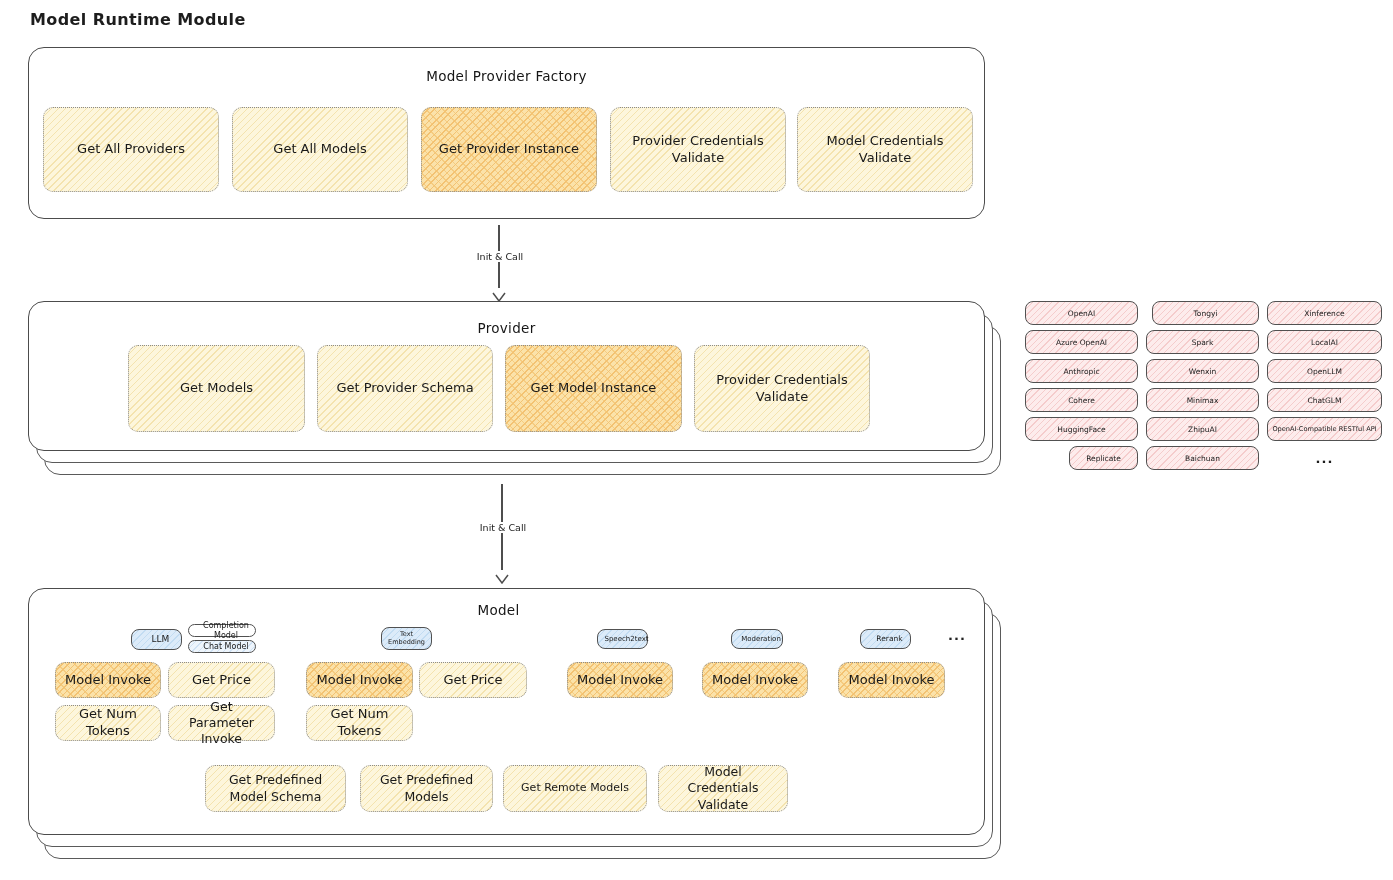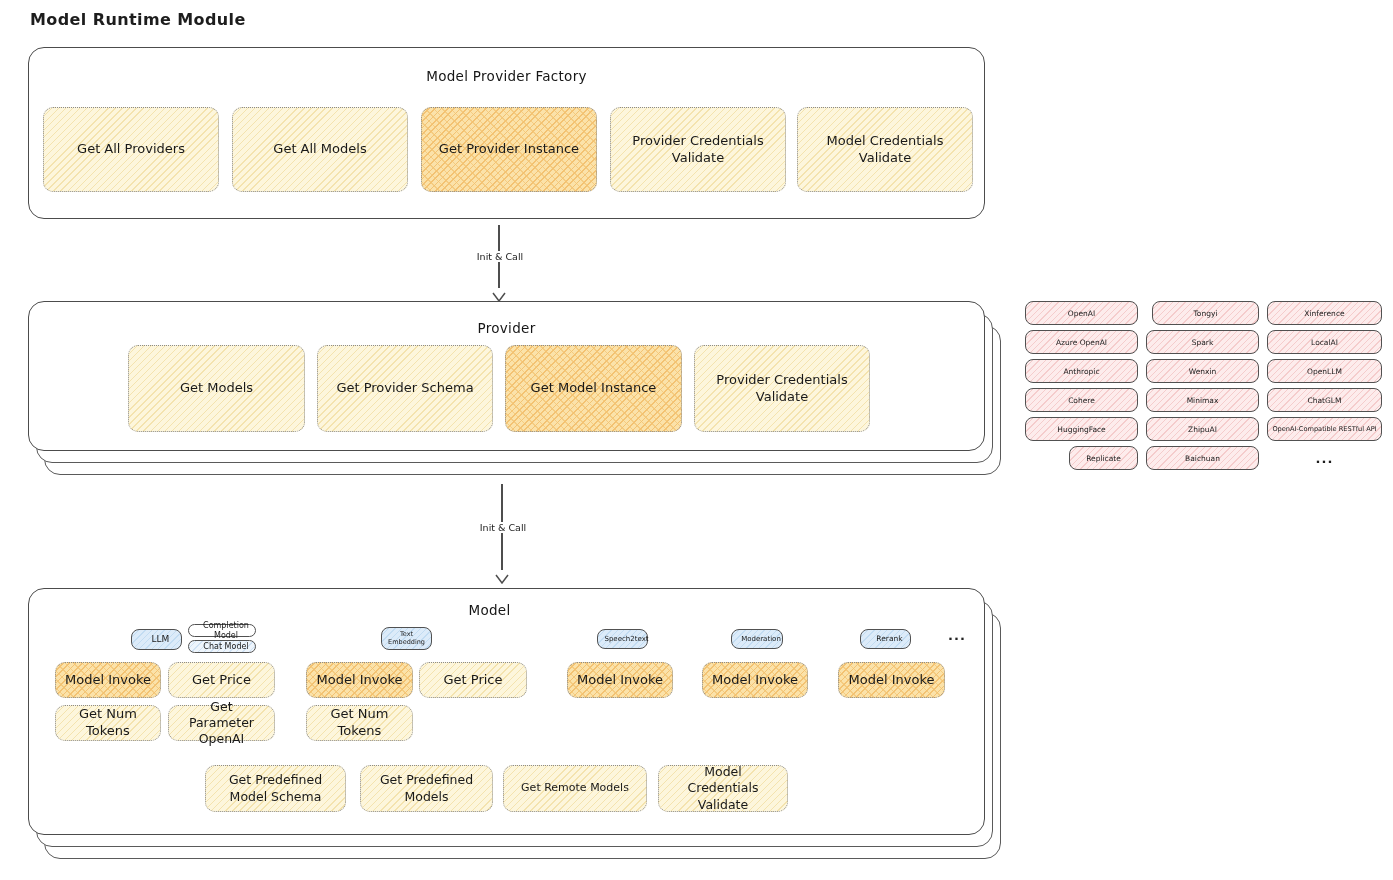--- a/index.html
+++ b/index.html
@@ -131,39 +131,39 @@
 <div class="arrow-head" style="left:494px;top:569px;">
   <svg width="16" height="10" viewBox="0 0 16 10">
       <polyline points="2,1 8,9 14,1" fill="none" stroke="#4e4e4e" stroke-width="1.5"></polyline>
     </svg>
 </div>
 <div class="arrow-label" style="left:503px;top:522px;">Init &amp; Call</div>
 
 <div class="stack" style="left:44px;top:612px;width:957px;height:247px;"></div>
 <div class="stack" style="left:36px;top:600px;width:957px;height:247px;"></div>
 <div class="section" style="left:28px;top:588px;width:957px;height:247px;"></div>
-<div class="sec-title" style="left:11px;top:602px;width:957px;">Model</div>
+<div class="sec-title" style="left:20px;top:602px;width:957px;">Model</div>
 
 <div class="pill blue" style="left:131px;top:629px;width:51px;height:21px;font-size:9px;">LLM</div>
 <div class="pill white-tag" style="left:188px;top:624px;width:68px;height:13px;font-size:8px;">Completion Model</div>
 <div class="pill chat-tag" style="left:188px;top:640px;width:68px;height:13px;font-size:8px;">Chat Model</div>
 <div class="pill blue" style="left:381px;top:627px;width:51px;height:23px;font-size:6.5px;padding:0 4px;">Text Embedding</div>
 <div class="pill blue" style="left:597px;top:629px;width:51px;height:20px;font-size:7px;">Speech2text</div>
 <div class="pill blue" style="left:731px;top:629px;width:52px;height:20px;font-size:7px;">Moderation</div>
 <div class="pill blue" style="left:860px;top:629px;width:51px;height:20px;font-size:7.5px;">Rerank</div>
 <div class="dots" style="left:948px;top:628px;">...</div>
 
 <div class="btn orange" style="left:55px;top:662px;width:106px;height:36px;">Model Invoke</div>
 <div class="btn cream" style="left:168px;top:662px;width:107px;height:36px;">Get Price</div>
 <div class="btn orange" style="left:306px;top:662px;width:107px;height:36px;">Model Invoke</div>
 <div class="btn cream" style="left:419px;top:662px;width:108px;height:36px;">Get Price</div>
 <div class="btn orange" style="left:567px;top:662px;width:106px;height:36px;">Model Invoke</div>
 <div class="btn orange" style="left:702px;top:662px;width:106px;height:36px;">Model Invoke</div>
 <div class="btn orange" style="left:838px;top:662px;width:107px;height:36px;">Model Invoke</div>
 
 <div class="btn cream" style="left:55px;top:705px;width:106px;height:36px;">Get Num Tokens</div>
-<div class="btn cream" style="left:168px;top:705px;width:107px;height:36px;font-size:12.5px;">Get Parameter OpenAI</div>
+<div class="btn cream" style="left:168px;top:705px;width:107px;height:36px;font-size:12.5px;">Get Parameter Invoke</div>
 <div class="btn cream" style="left:306px;top:705px;width:107px;height:36px;">Get Num Tokens</div>
 
 <div class="btn cream" style="left:205px;top:765px;width:141px;height:47px;font-size:12.5px;">Get Predefined Model Schema</div>
 <div class="btn cream" style="left:360px;top:765px;width:133px;height:47px;font-size:12.5px;">Get Predefined Models</div>
 <div class="btn cream" style="left:503px;top:765px;width:144px;height:47px;font-size:11px;">Get Remote Models</div>
 <div class="btn cream" style="left:658px;top:765px;width:130px;height:47px;font-size:12.5px;">Model Credentials Validate</div>
 
 </body></html>

